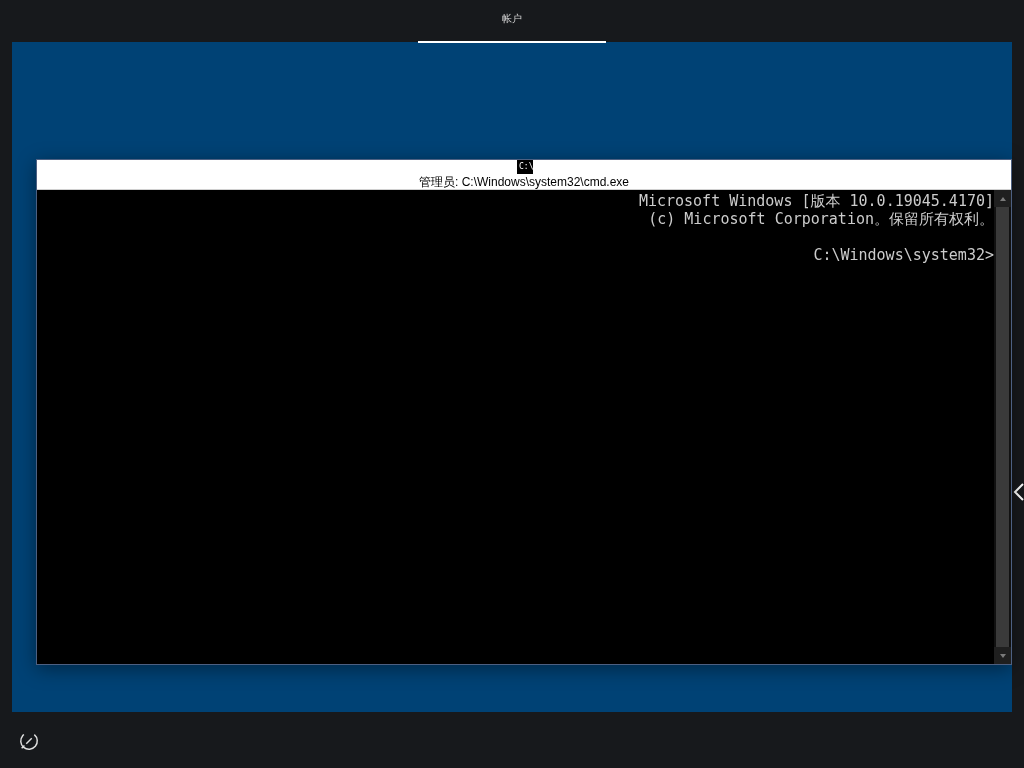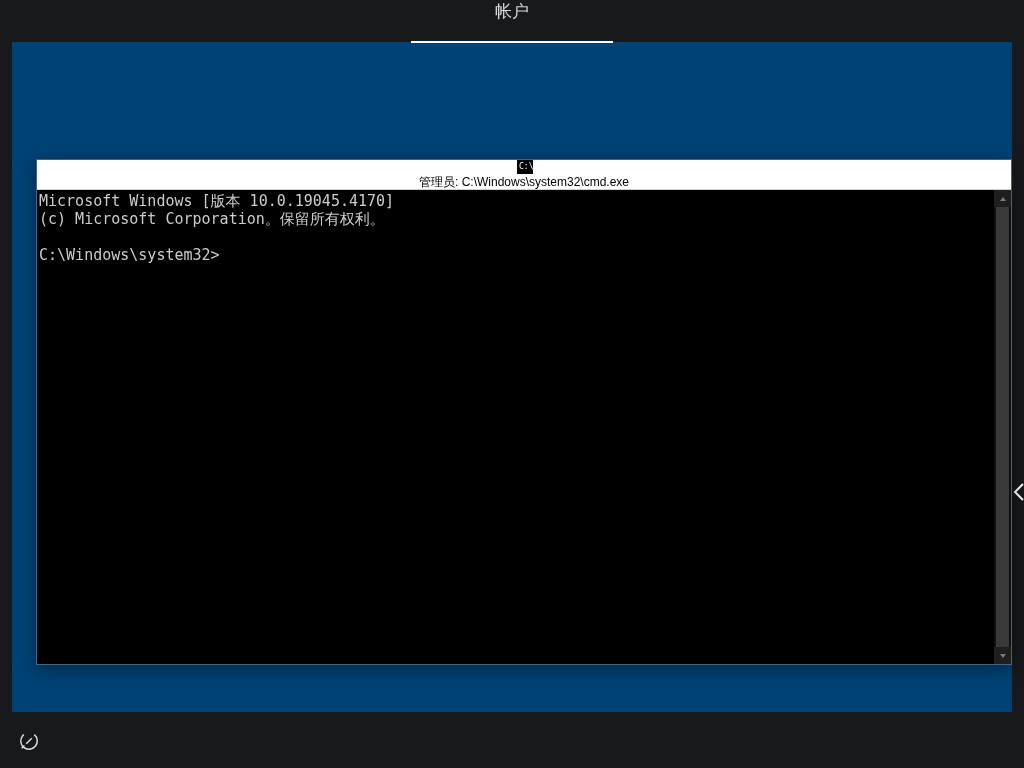--- a/index.html
+++ b/index.html
@@ -25,22 +25,22 @@
     position: absolute;
     top: 0; left: 0;
     width: 1024px; height: 42px;
     background: #17191c;
     display: flex;
     justify-content: center;
     align-items: stretch;
   }
   .oobe-tab {
     color: #d6d6d6;
-    font-size: 17px;
-    padding: 0 84px 9px 84px;
+    font-size: 10px;
+    padding: 12px 84px 9px 84px;
     position: relative;
   }
   .oobe-tab.active::after {
     content: "";
     position: absolute;
     left: 0; right: 0; bottom: -1px;
     height: 2px;
     background: #ffffff;
   }
   .oobe-heading {
@@ -151,20 +151,21 @@
     min-height: 0;
   }
   .cmd-term {
     flex: 1;
     background: #000000;
     color: #cccccc;
     font: 15px/18px SimSun, NSimSun, Consolas, monospace;
     white-space: pre;
     padding: 2px 0 0 2px;
     overflow: hidden;
+    text-align: right;
   }
   .cmd-scroll {
     width: 17px;
     background: #1a1a1a;
     display: flex;
     flex-direction: column;
   }
   .cmd-scroll-btn {
     height: 17px;
     background: #1f1f1f;

